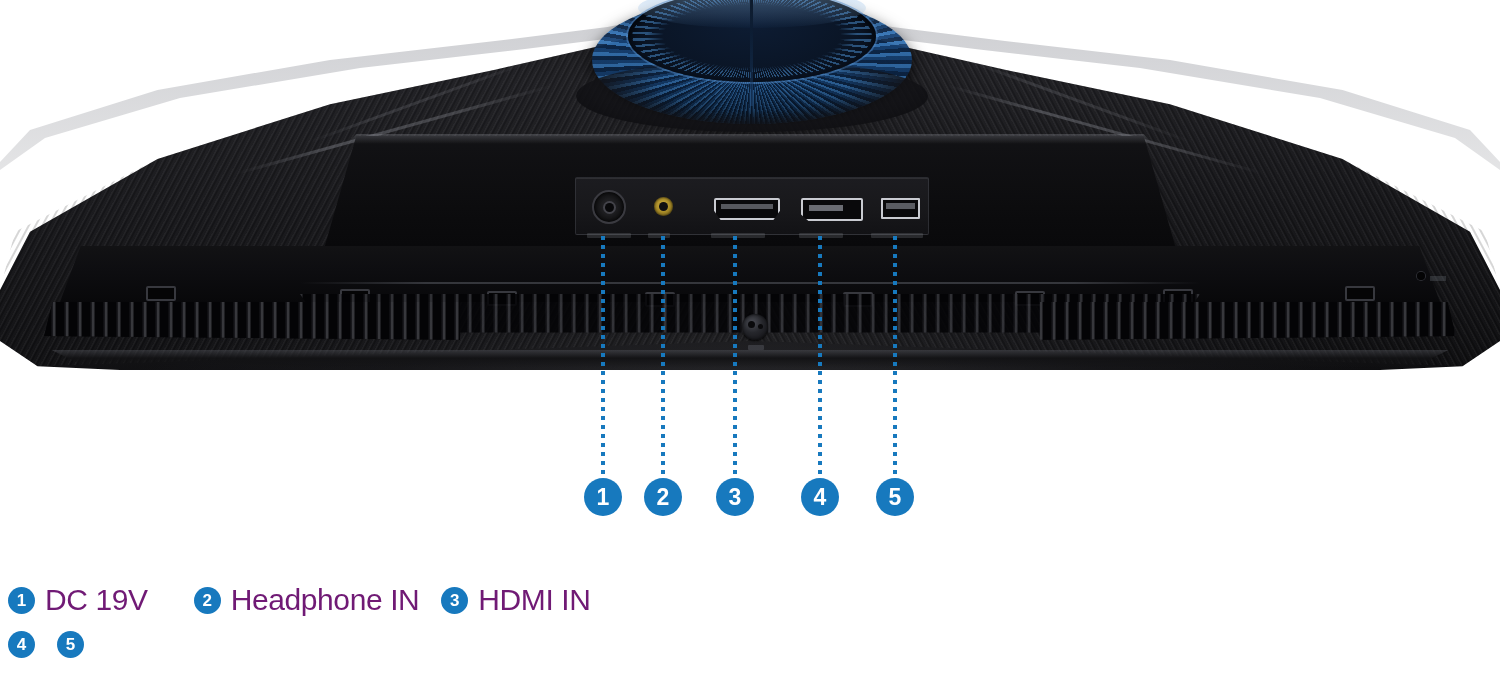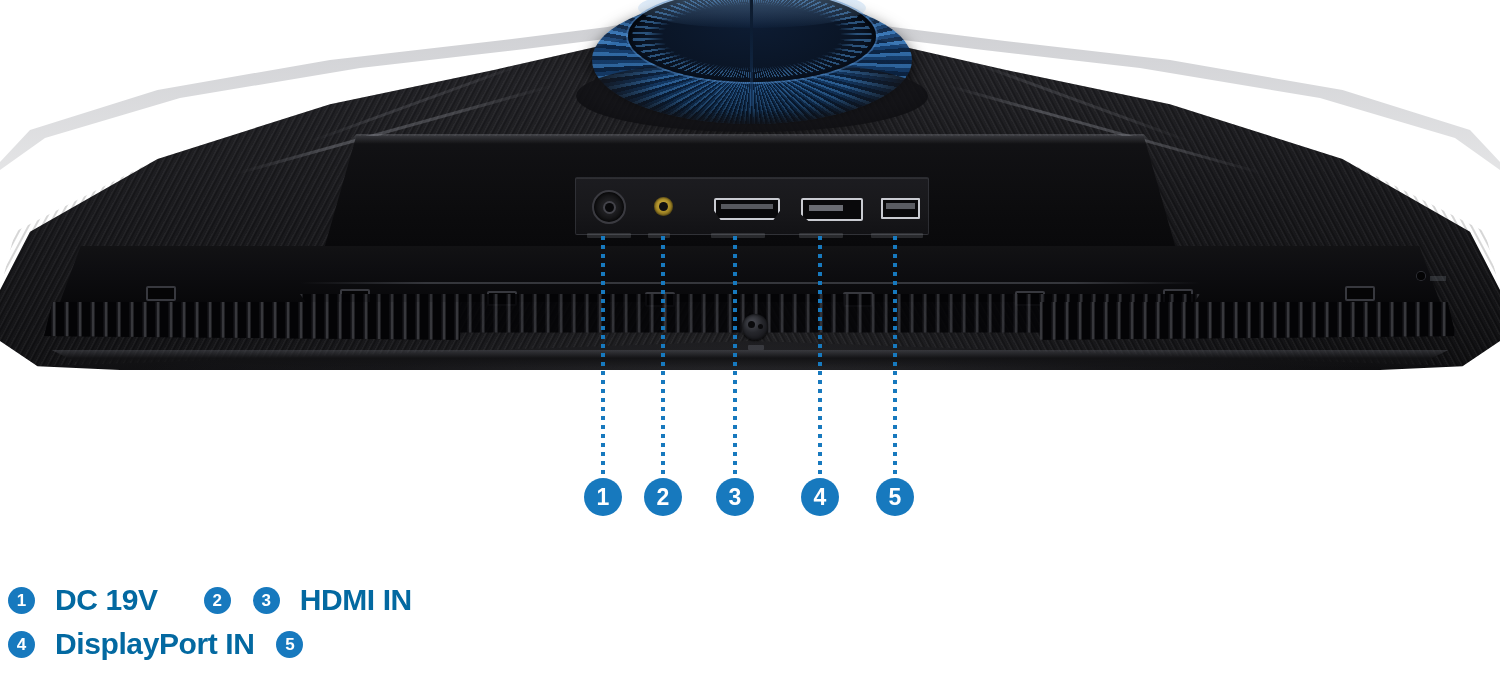--- a/index.html
+++ b/index.html
@@ -474,24 +474,24 @@
     border-radius: 50%;
     background: #1779be;
     color: #ffffff;
     font-size: 17px;
     font-weight: 700;
     line-height: 27px;
     text-align: center;
     flex: 0 0 auto;
   }
   .legend-label {
-    margin-left: 20px;
+    margin-left: 10px;
     font-size: 30px;
-    font-weight: 700;
-    color: #0369a1;
+    font-weight: 400;
+    color: #701a75;
     letter-spacing: -0.4px;
   }
   .gap-a { width: 46px; }
   .gap-b { width: 22px; }
 </style>
 </head>
 <body>
 
 <div id="stage">
 
@@ -577,32 +577,32 @@
   <div id="legend">
 
     <div class="legend-row r1">
       <div class="legend-item">
         <div class="legend-badge">1</div>
         <div class="legend-label">DC 19V</div>
       </div>
       <div class="gap-a"></div>
       <div class="legend-item">
         <div class="legend-badge">2</div>
+        <div class="legend-label">Headphone IN</div>
       </div>
       <div class="gap-b"></div>
       <div class="legend-item">
         <div class="legend-badge">3</div>
         <div class="legend-label">HDMI IN</div>
       </div>
     </div>
 
     <div class="legend-row r2">
       <div class="legend-item">
         <div class="legend-badge">4</div>
-        <div class="legend-label">DisplayPort IN</div>
       </div>
       <div class="gap-b"></div>
       <div class="legend-item">
         <div class="legend-badge">5</div>
       </div>
     </div>
 
   </div>
 
 </div>

